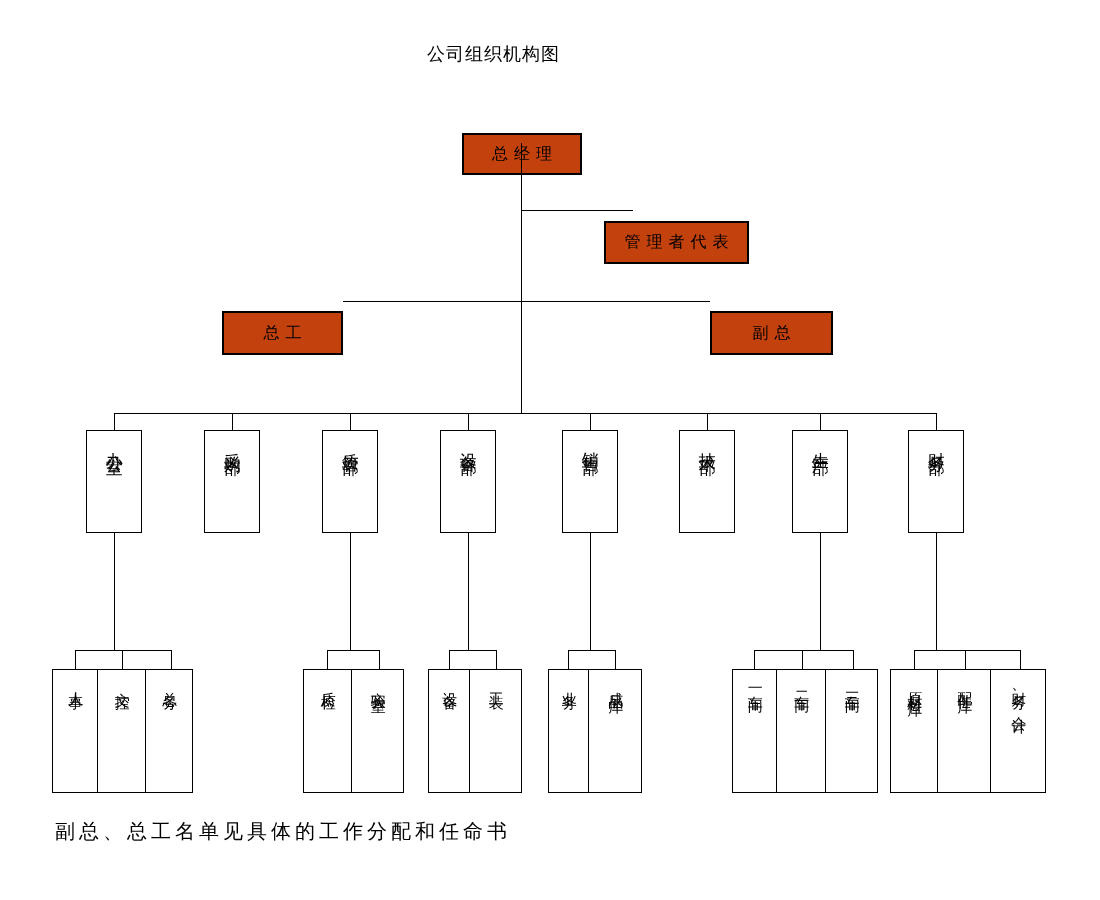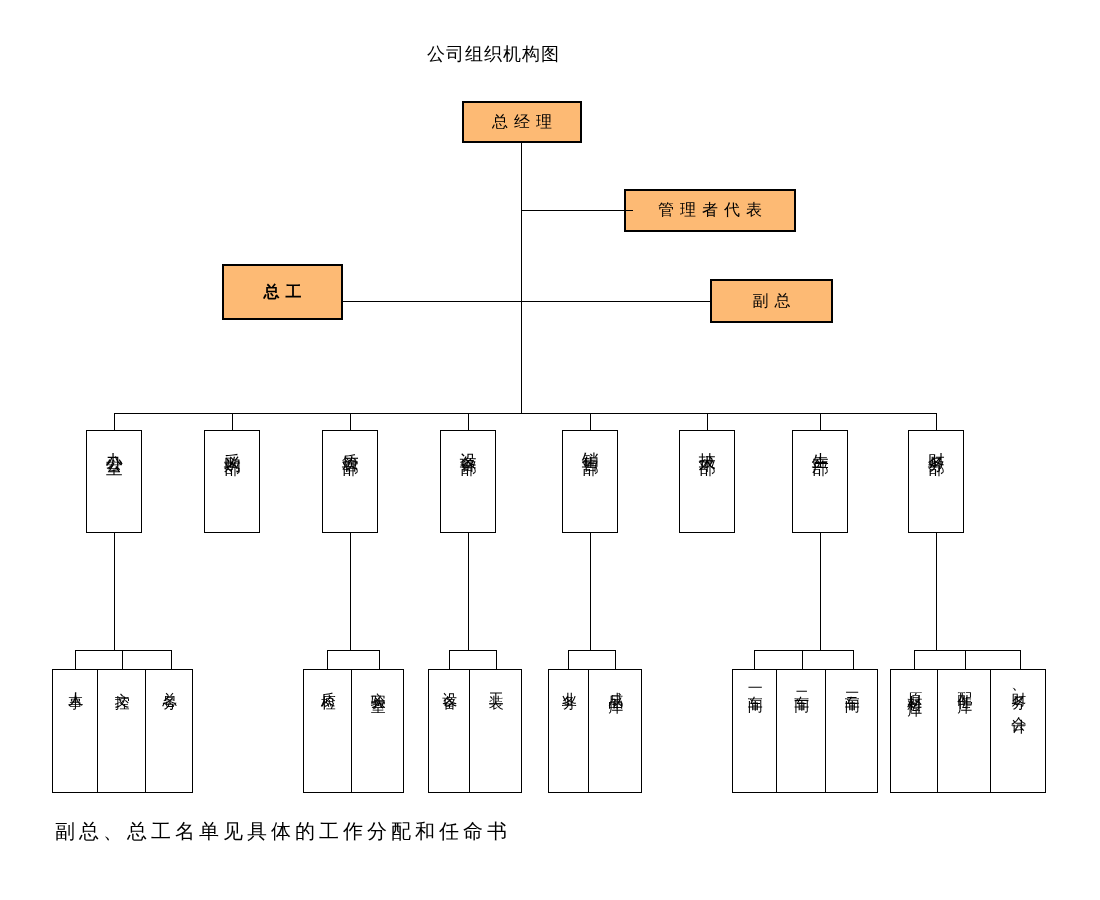--- a/index.html
+++ b/index.html
@@ -5,23 +5,23 @@
   html,body{margin:0;padding:0;background:#ffffff;}
   .canvas{
     position:relative;width:1100px;height:900px;background:#ffffff;
     font-family:"Liberation Serif", serif;color:#000;overflow:hidden;
   }
   .title{
     position:absolute;left:427px;top:42px;margin:0;
     font-size:18px;font-weight:400;letter-spacing:1px;white-space:nowrap;
   }
   .nodebox{
-    position:absolute;box-sizing:border-box;border:2px solid #000;background:#fdba74;
+    position:absolute;box-sizing:border-box;border:2px solid #000;background:#c2410c;
     display:flex;align-items:center;justify-content:center;
-    font-size:16px;letter-spacing:6px;text-indent:6px;white-space:nowrap;
+    font-size:16px;letter-spacing:6px;text-indent:6px;white-space:nowrap;margin-top:32px;
   }
   .deptbox{
     position:absolute;box-sizing:border-box;border:1px solid #000;background:#fff;
     top:430px;width:56px;height:103px;
     display:flex;justify-content:center;padding-top:8px;
   }
   .vtext{
     writing-mode:vertical-rl;text-orientation:upright;
     font-size:17px;letter-spacing:3px;line-height:1.15;
   }
@@ -42,24 +42,24 @@
 </head>
 <body>
 
 <div class="canvas">
 
   <h1 class="title">公司组织机构图</h1>
 
   <div class="nodebox" style="left:462px;top:101px;width:120px;height:42px;">
     <span>总经理</span>
   </div>
-  <div class="nodebox" style="left:624px;top:189px;width:172px;height:43px;">
+  <div class="nodebox" style="left:604px;top:189px;width:145px;height:43px;">
     <span>管理者代表</span>
   </div>
-  <div class="nodebox" style="left:222px;top:264px;width:121px;height:56px;font-weight:bold;">
+  <div class="nodebox" style="left:222px;top:279px;width:121px;height:44px;">
     <span>总工</span>
   </div>
   <div class="nodebox" style="left:710px;top:279px;width:123px;height:44px;text-align:center;">
     <span>副总</span>
   </div>
 
   <div class="vline" style="left:521px;top:143px;height:270px;"></div>
   <div class="hline" style="left:522px;top:210px;width:111px;"></div>
   <div class="hline" style="left:343px;top:301px;width:367px;"></div>
 

